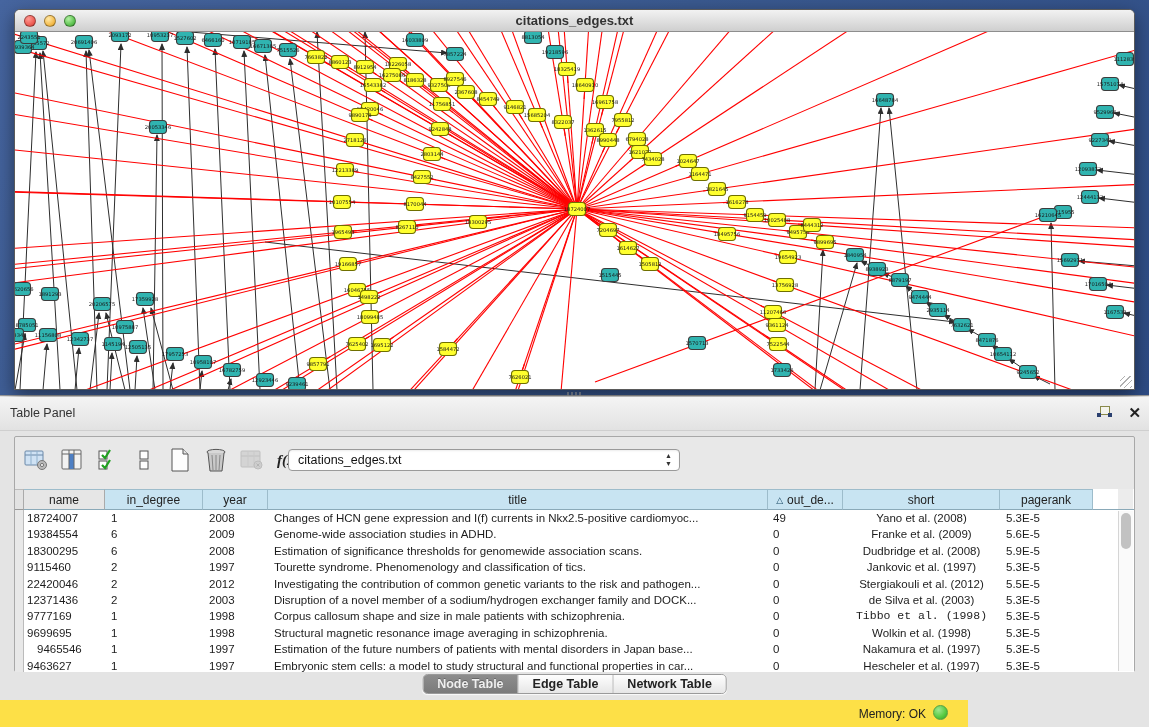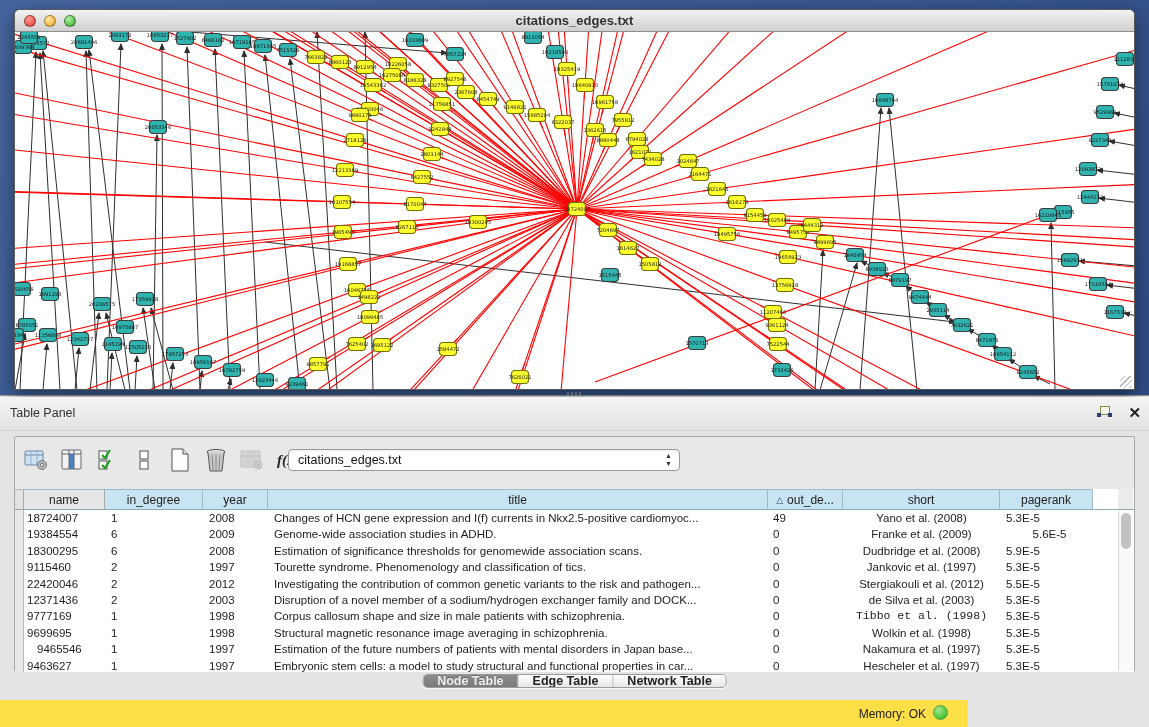--- a/index.html
+++ b/index.html
@@ -68,21 +68,21 @@
   .trow { display:flex; height:16.4px; align-items:center; }
   .td { font-size:11.5px; color:#1c1c1c; white-space:nowrap; overflow:hidden; height:16.4px; line-height:16.4px; }
   .td.gutter { background:#e8e8e8; border-right:1px solid #bbb; height:16.4px; }
   .vscroll { position:absolute; right:1px; top:22px; width:15px; height:160px; background:#fafafa;
     border-left:1px solid #d5d5d5; }
   .vthumb { position:absolute; left:2px; top:2px; width:10px; height:36px; background:#c2c2c2; border-radius:6px; }
   .hcorner { position:absolute; right:1px; top:0px; width:15px; height:21px; background:#ececec; border-bottom:1px solid #8aa9b8; }
 
   
   .tabs { position:absolute; left:50%; transform:translateX(-50%); top:243px; display:flex;
-    border:1px solid #9a9a9a; border-radius:5px; overflow:hidden; height:14px;
+    border:1px solid #9a9a9a; border-radius:5px; overflow:hidden; height:20px;
     box-shadow:0 1px 1px rgba(255,255,255,.8);text-align:center; }
   .tab { padding:0 14px; font-size:12.5px; font-weight:bold; color:#222; display:flex; align-items:center;
     background:linear-gradient(#fefefe,#e6e6e6); border-right:1px solid #b5b5b5; }
   .tab:last-child { border-right:none; }
   .tab.sel { background:linear-gradient(#8d8d8d,#7b7b7b); color:#efefef; text-shadow:0 -1px 0 rgba(0,0,0,.25); }
 
   
   .statusbar { position:absolute; left:0; top:700px; width:968px; height:27px; background:#fde047; }
   .memory { position:absolute; right:42px; top:7px; font-size:12px; color:#222; }
   .memled { position:absolute; right:20px; top:5px; width:15px; height:15px; border-radius:50%;
@@ -919,21 +919,21 @@
               <div class="td" style="width: 93px; text-align: left; padding-left: 6px;">5.3E-5</div>
             </div>
             <div class="trow">
               <div class="td gutter" style="width: 9px;"></div>
               <div class="td" style="width: 81px; text-align: left; padding-left: 3px;">19384554</div>
               <div class="td" style="width: 98px; text-align: left; padding-left: 6px;">6</div>
               <div class="td" style="width: 65px; text-align: left; padding-left: 6px;">2009</div>
               <div class="td" style="width: 500px; text-align: left; padding-left: 6px;">Genome-wide association studies in ADHD.</div>
               <div class="td" style="width: 75px; text-align: left; padding-left: 5px;">0</div>
               <div class="td" style="width: 157px; text-align: center; padding-left: 0px;">Franke et al. (2009)</div>
-              <div class="td" style="width: 93px; text-align: center; padding-left: 6px;">5.6E-5</div>
+              <div class="td" style="width: 93px; text-align: left; padding-left: 6px;">5.6E-5</div>
             </div>
             <div class="trow">
               <div class="td gutter" style="width: 9px;"></div>
               <div class="td" style="width: 81px; text-align: left; padding-left: 3px;">18300295</div>
               <div class="td" style="width: 98px; text-align: left; padding-left: 6px;">6</div>
               <div class="td" style="width: 65px; text-align: left; padding-left: 6px;">2008</div>
               <div class="td" style="width: 500px; text-align: left; padding-left: 6px;">Estimation of significance thresholds for genomewide association scans.</div>
               <div class="td" style="width: 75px; text-align: left; padding-left: 5px;">0</div>
               <div class="td" style="width: 157px; text-align: center; padding-left: 0px;">Dudbridge et al. (2008)</div>
               <div class="td" style="width: 93px; text-align: left; padding-left: 6px;">5.9E-5</div>

